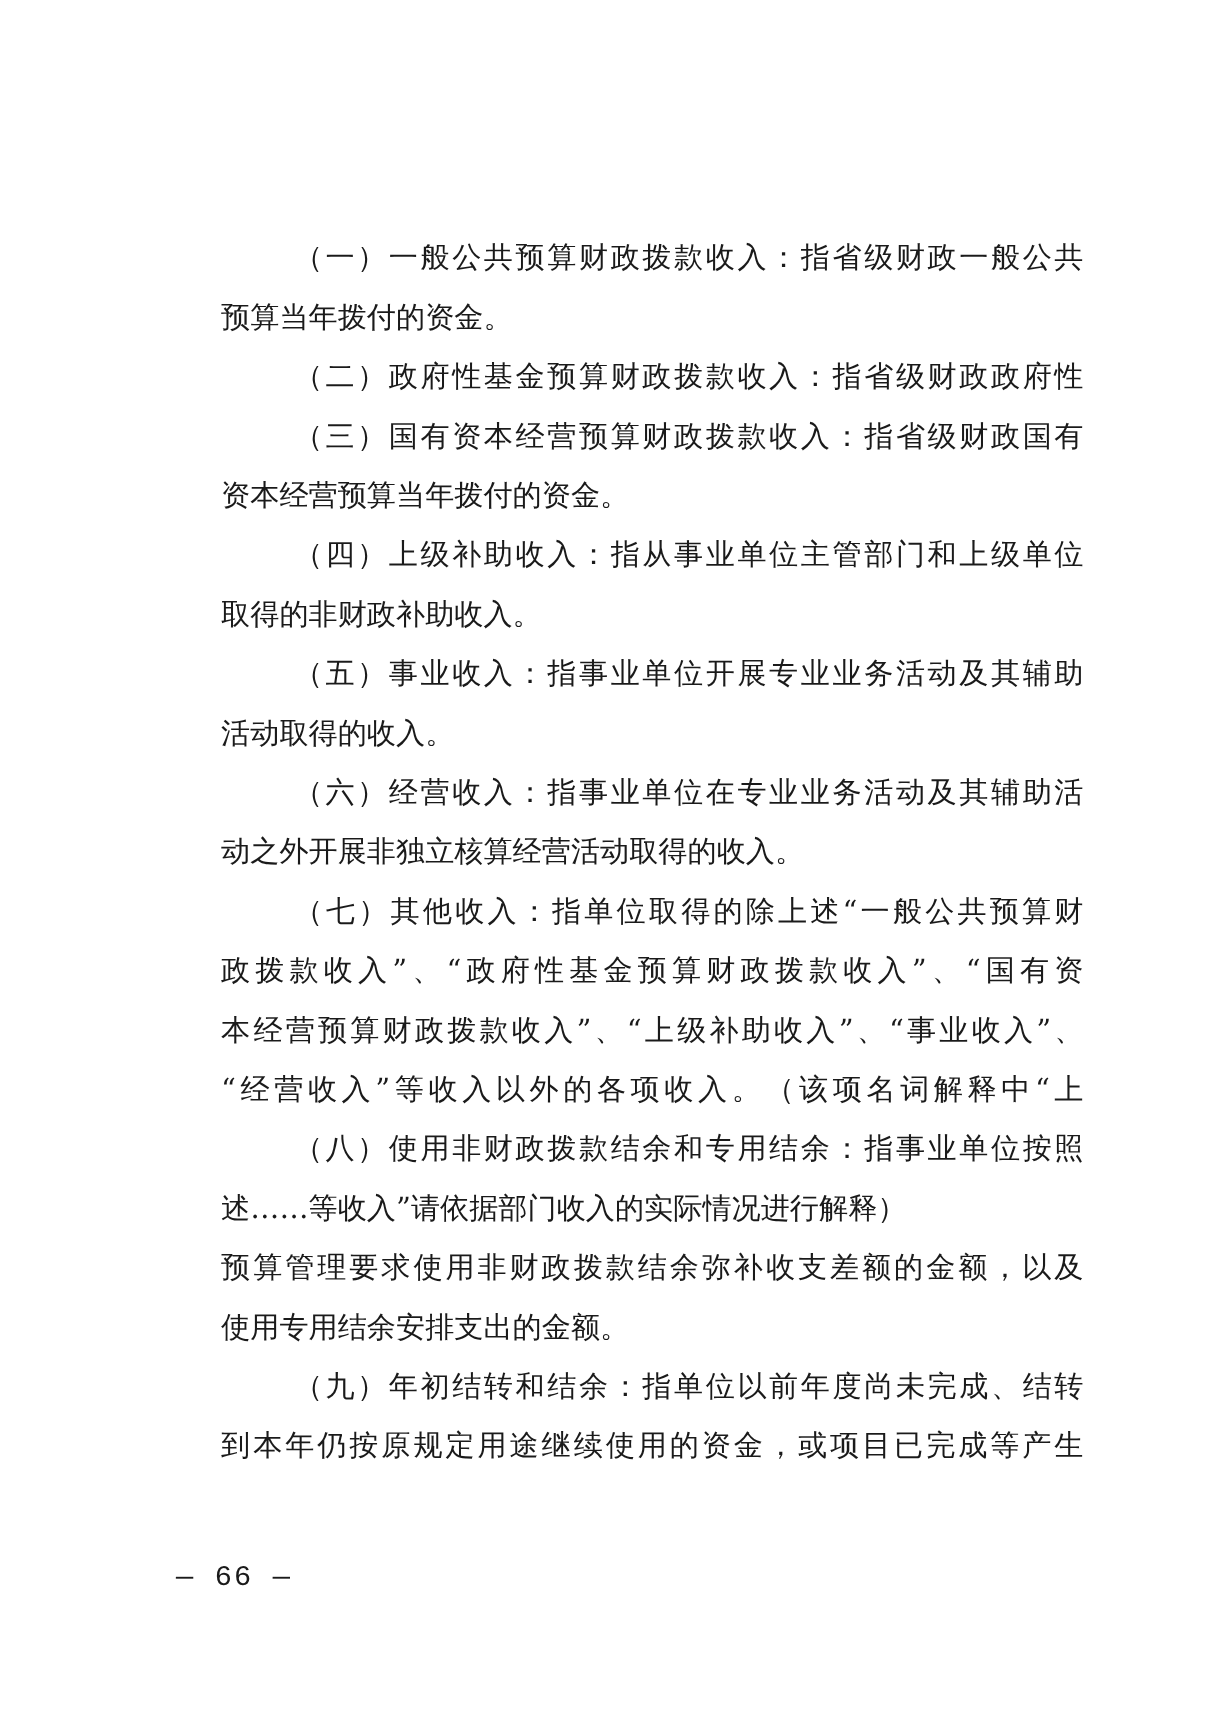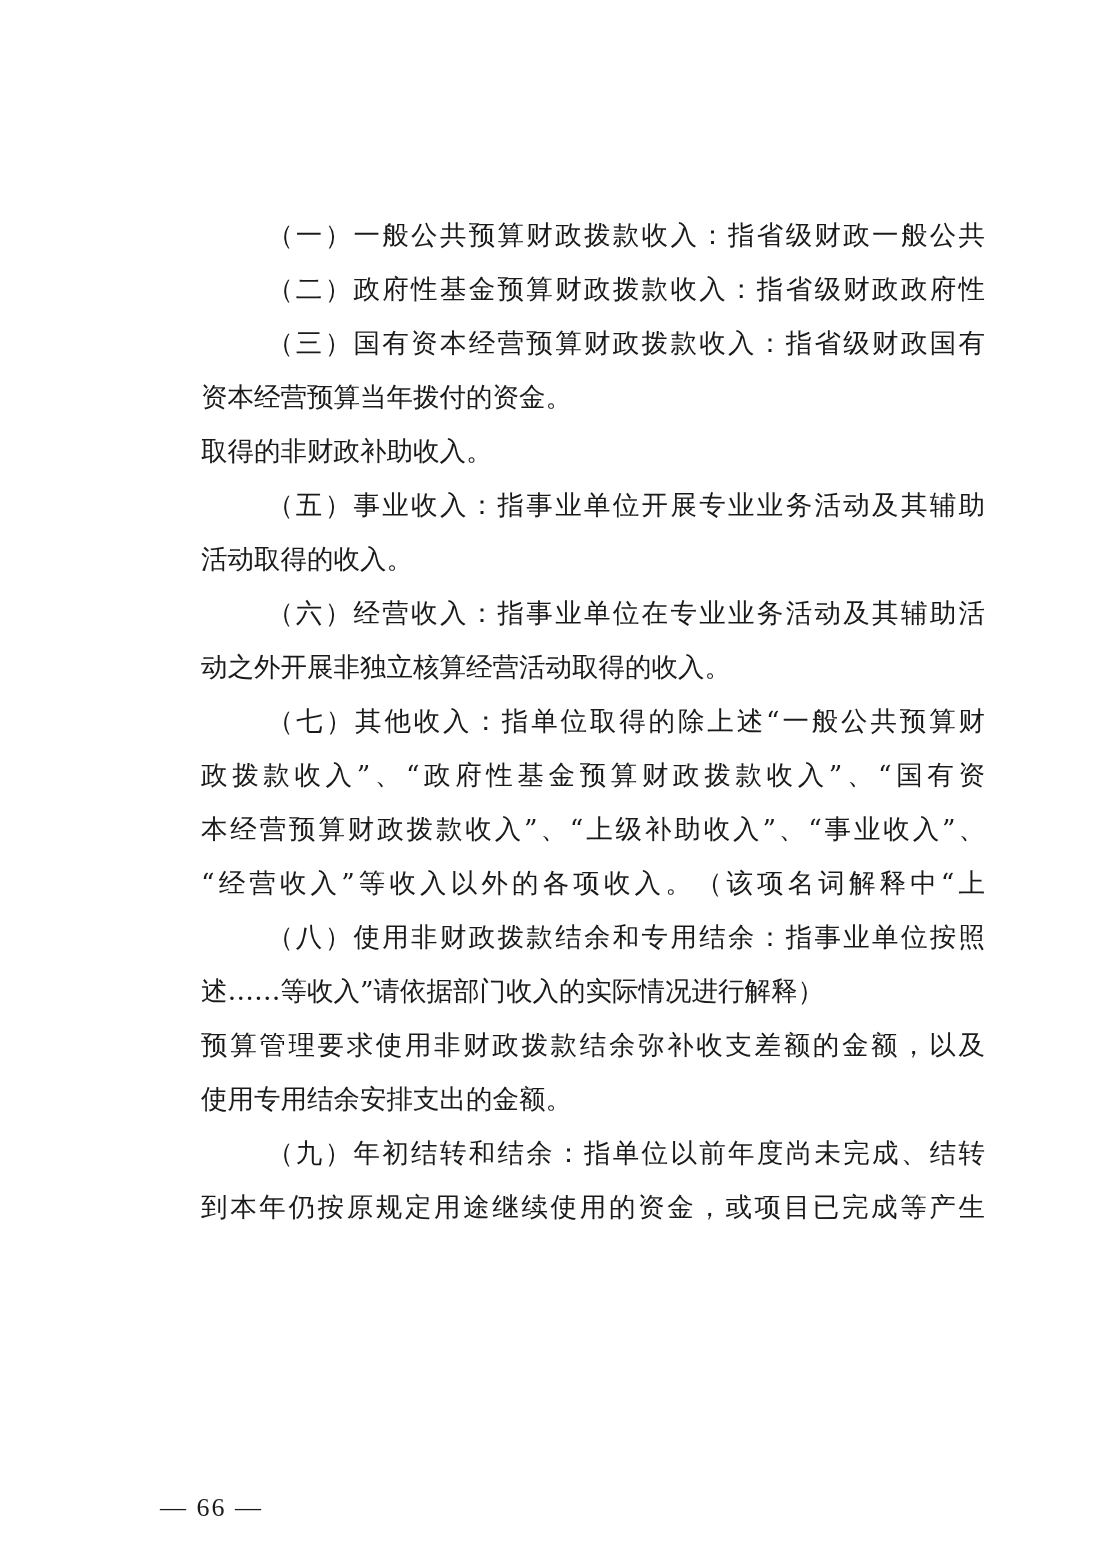--- a/index.html
+++ b/index.html
@@ -11,39 +11,41 @@
   .page { position: absolute; left: 0; top: 0; width: 1102px; height: 1559px; }
   .body-text { position: absolute; left: 160px; top: 208px; width: 784px; margin-left: 41px; }
   .line {
     height: 54px; line-height: 54px; font-size: 26.5px;
     white-space: nowrap; overflow: visible;
     text-align: justify; text-align-last: justify;
   }
   .line.first { padding-left: 66px; }
   .line.last { text-align-last: left; }
   .page-number {
-    position: absolute; left: 160px; top: 1488px;
+    position: absolute; left: 160px; top: 1414px;
     font-size: 26px; line-height: 40px;
-    font-family: Liberation Serif, serif;
+    font-family: Liberation Mono, monospace;
     letter-spacing: 2px;
   }
 </style>
 </head>
 <body>
 
 <div class="page">
   <div class="body-text">
 
     <div class="line first">（一）一般公共预算财政拨款收入：指省级财政一般公共</div>
+    <div class="line last">预算当年拨付的资金。</div>
 
     <div class="line first">（二）政府性基金预算财政拨款收入：指省级财政政府性</div>
 
     <div class="line first">（三）国有资本经营预算财政拨款收入：指省级财政国有</div>
     <div class="line last">资本经营预算当年拨付的资金。</div>
 
+    <div class="line first">（四）上级补助收入：指从事业单位主管部门和上级单位</div>
     <div class="line last">取得的非财政补助收入。</div>
 
     <div class="line first">（五）事业收入：指事业单位开展专业业务活动及其辅助</div>
     <div class="line last">活动取得的收入。</div>
 
     <div class="line first">（六）经营收入：指事业单位在专业业务活动及其辅助活</div>
     <div class="line last">动之外开展非独立核算经营活动取得的收入。</div>
 
     <div class="line first">（七）其他收入：指单位取得的除上述“一般公共预算财</div>
     <div class="line">政拨款收入”、“政府性基金预算财政拨款收入”、“国有资</div>

